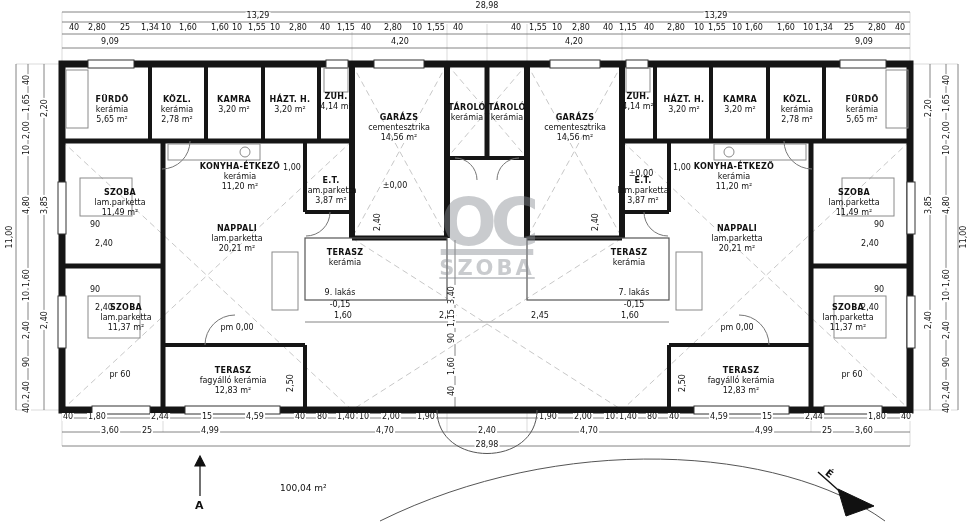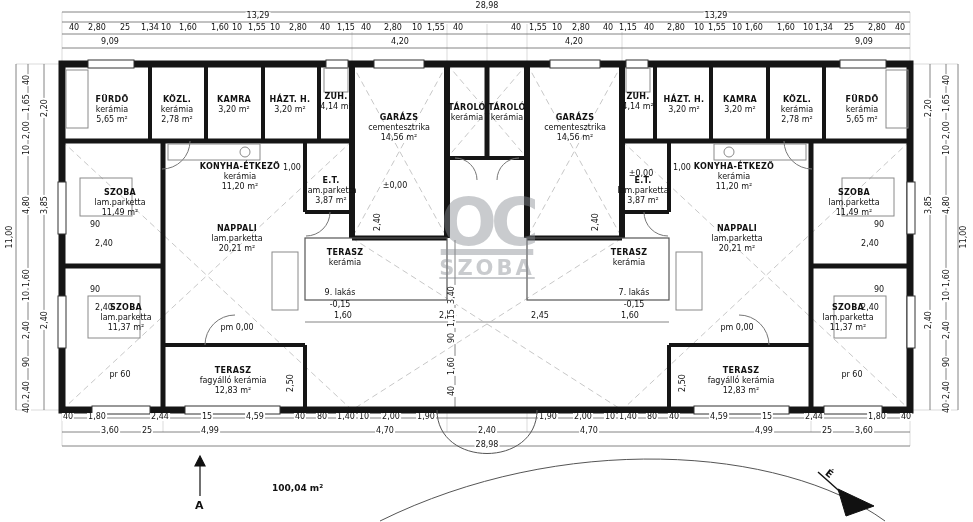--- a/index.html
+++ b/index.html
@@ -451,16 +451,16 @@
         <div>lam.parketta</div>
         <div>11,37 m²</div>
       </div>
       <div class="room" style="left: 741px; top: 366px;">
         <div>TERASZ</div>
         <div>fagyálló kerámia</div>
         <div>12,83 m²</div>
       </div>
     </div>
 
-  <div class="annot" style="left:272px;top:483px;font-weight:bold;">100,04 m²</div>
+  <div class="annot" style="left:280px;top:483px;">100,04 m²</div>
   <div class="annot section-letter" style="left:195px;top:499px;">A</div>
   <div class="annot north-label" style="left:826px;top:468px;">É</div>
 </div>
 
 </body></html>

